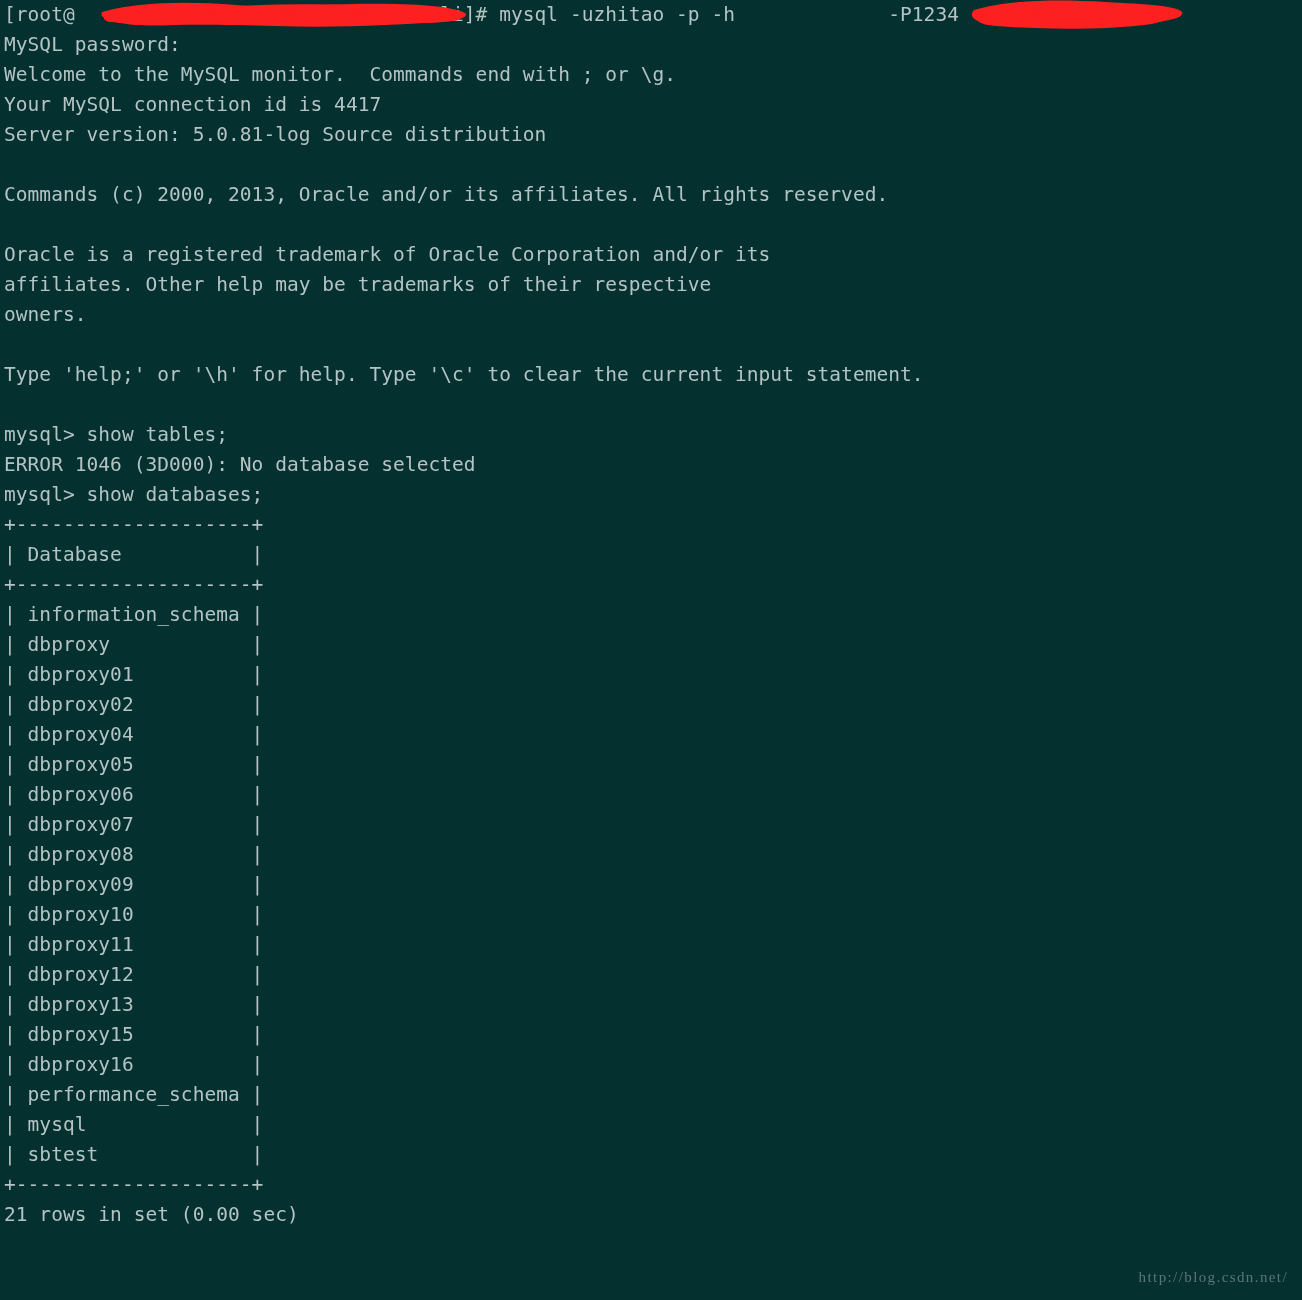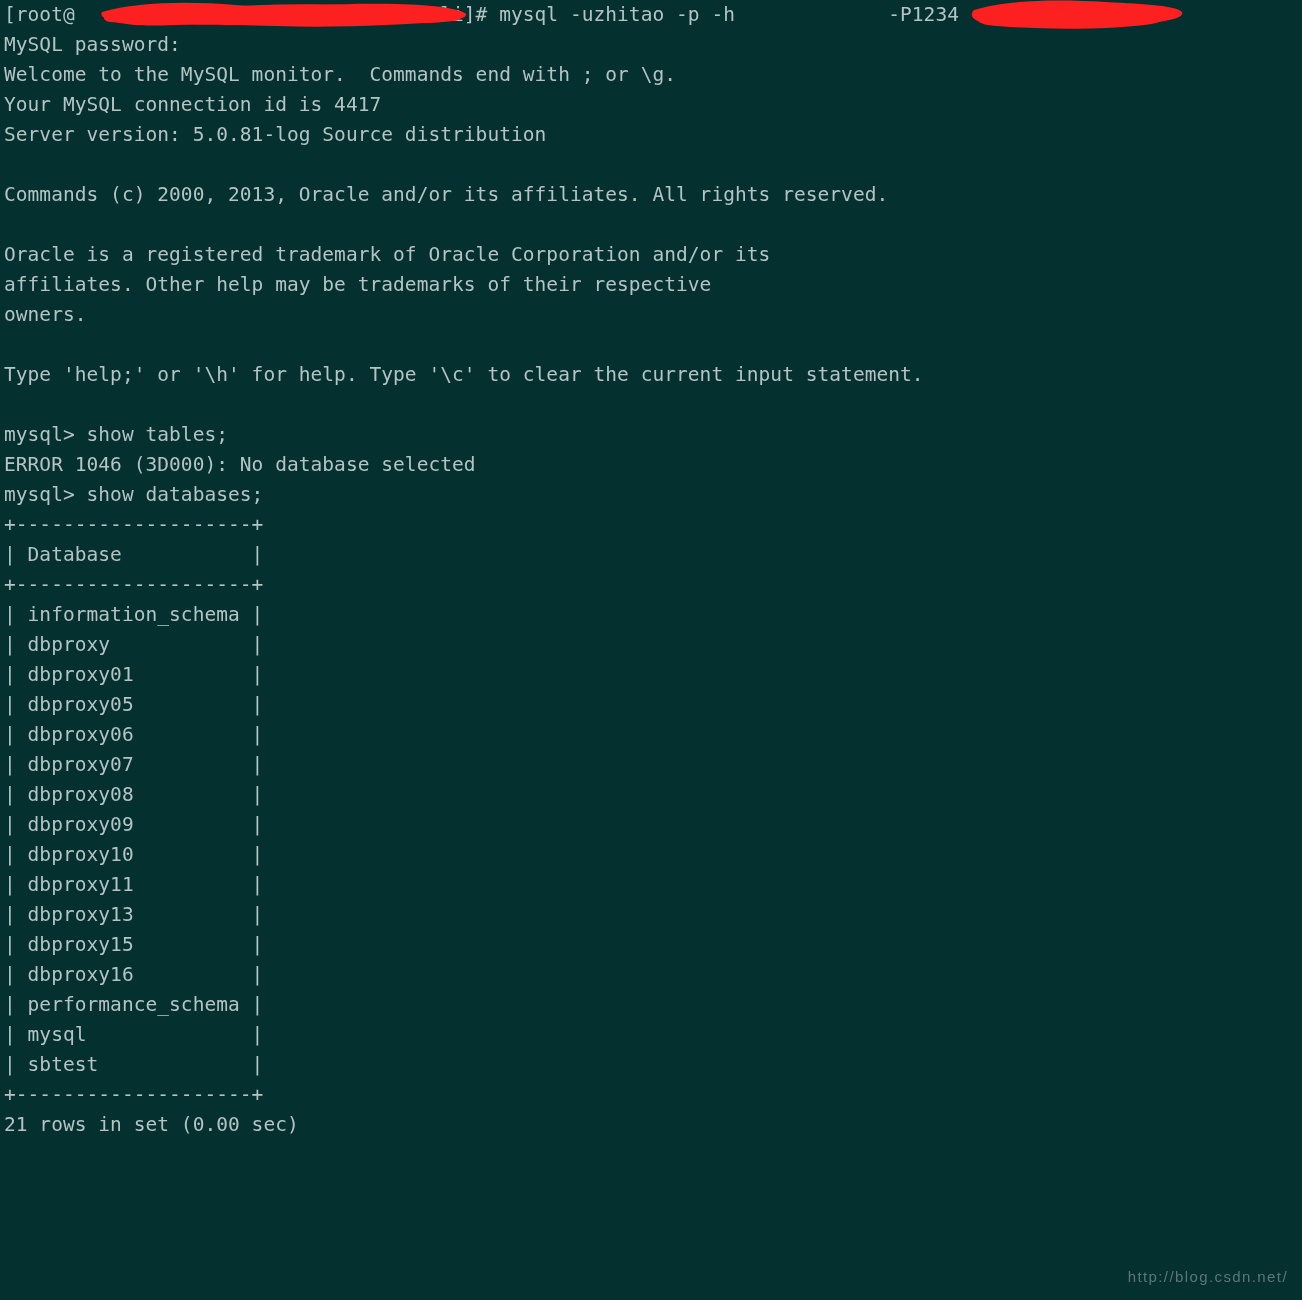--- a/index.html
+++ b/index.html
@@ -49,21 +49,21 @@
   #redaction-ip {
     left: 966px;
     top: -2px;
     width: 222px;
     height: 36px;
   }
   #watermark {
     position: absolute;
     right: 14px;
     bottom: 8px;
-    font-family: Liberation Sans, sans-serif;
+    font-family: Liberation Serif, serif;
     font-size: 15px;
     letter-spacing: 1.4px;
     color: #5d7678;
     white-space: pre;
   }
 </style>
 </head>
 <body>
 
 <div id="terminal">
@@ -86,27 +86,30 @@
       <div class="line blank"></div>
       <div class="line">mysql&gt; show tables;</div>
       <div class="line">ERROR 1046 (3D000): No database selected</div>
       <div class="line">mysql&gt; show databases;</div>
       <div class="line">+--------------------+</div>
       <div class="line">| Database           |</div>
       <div class="line">+--------------------+</div>
       <div class="line">| information_schema |</div>
       <div class="line">| dbproxy            |</div>
       <div class="line">| dbproxy01          |</div>
+      <div class="line">| dbproxy02          |</div>
+      <div class="line">| dbproxy04          |</div>
       <div class="line">| dbproxy05          |</div>
       <div class="line">| dbproxy06          |</div>
       <div class="line">| dbproxy07          |</div>
       <div class="line">| dbproxy08          |</div>
       <div class="line">| dbproxy09          |</div>
       <div class="line">| dbproxy10          |</div>
       <div class="line">| dbproxy11          |</div>
+      <div class="line">| dbproxy12          |</div>
       <div class="line">| dbproxy13          |</div>
       <div class="line">| dbproxy15          |</div>
       <div class="line">| dbproxy16          |</div>
       <div class="line">| performance_schema |</div>
       <div class="line">| mysql              |</div>
       <div class="line">| sbtest             |</div>
       <div class="line">+--------------------+</div>
       <div class="line">21 rows in set (0.00 sec)</div>
     </div>
 

